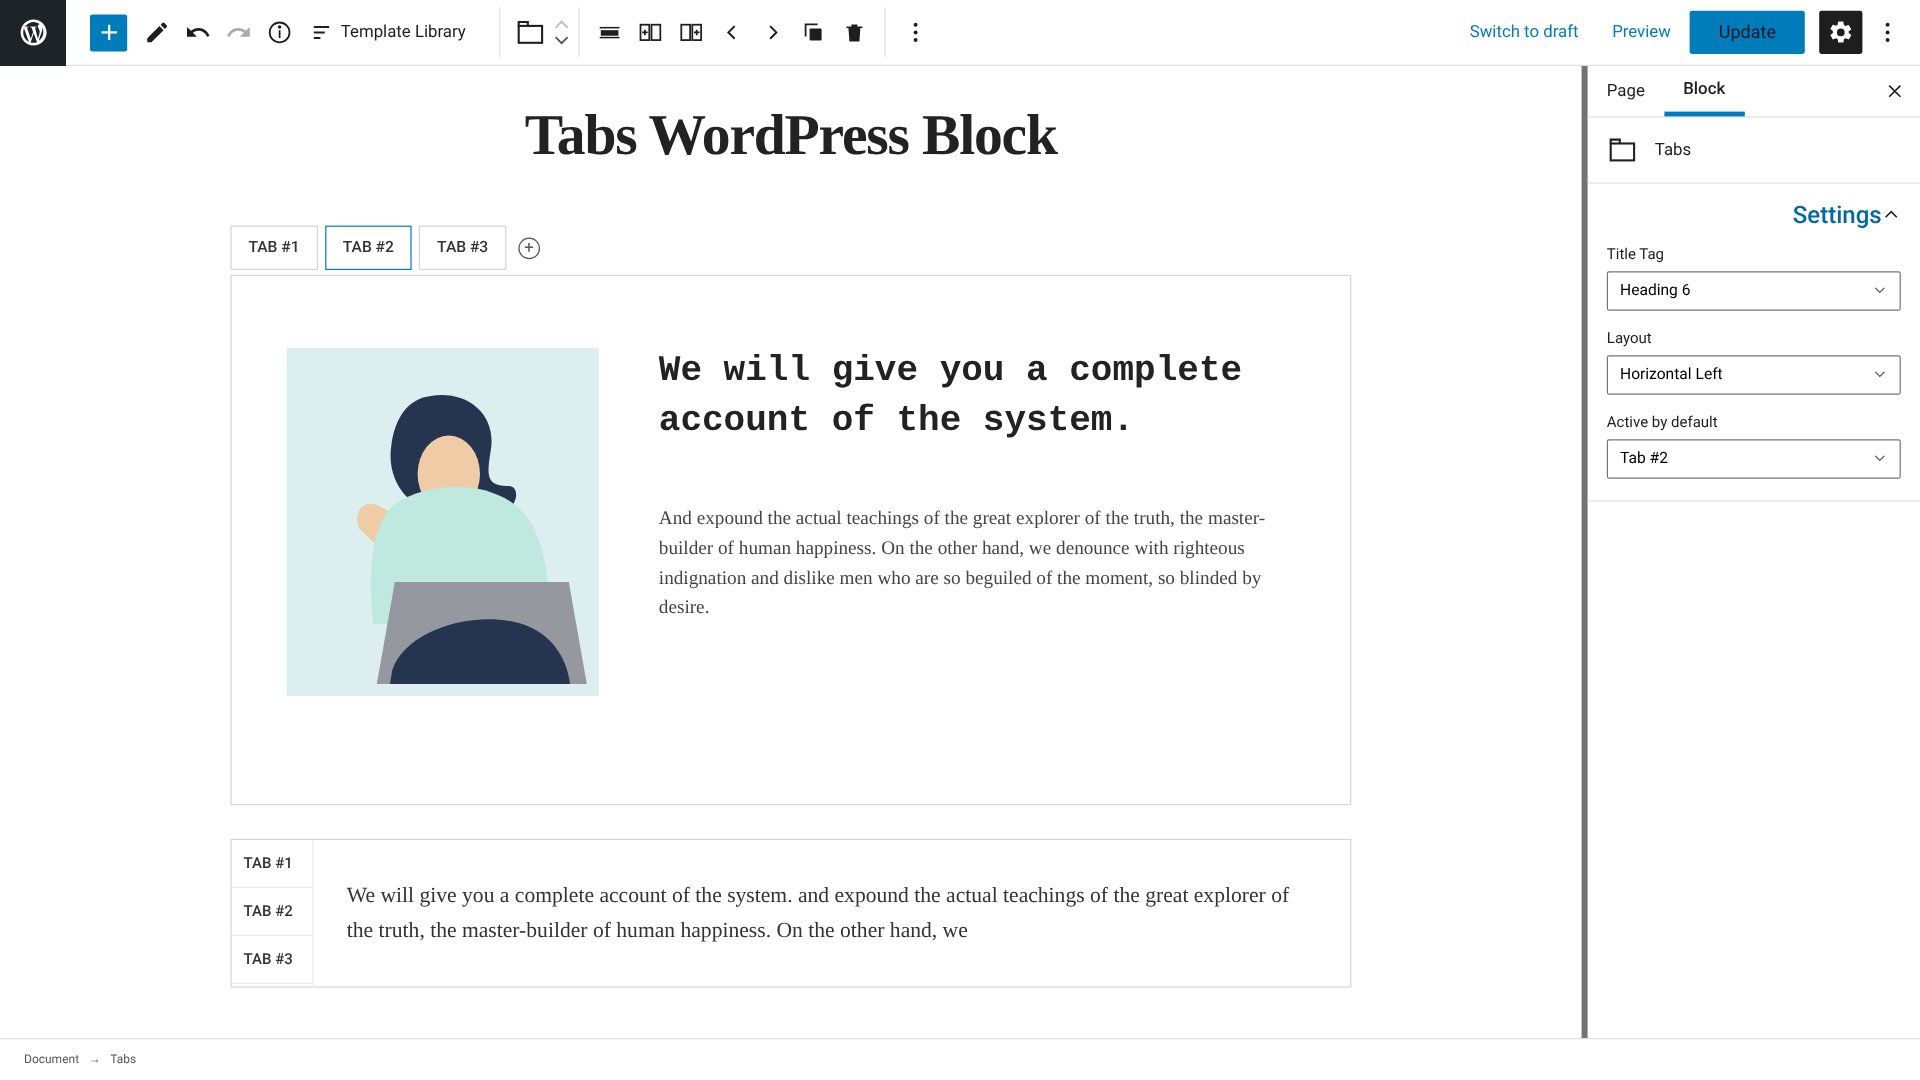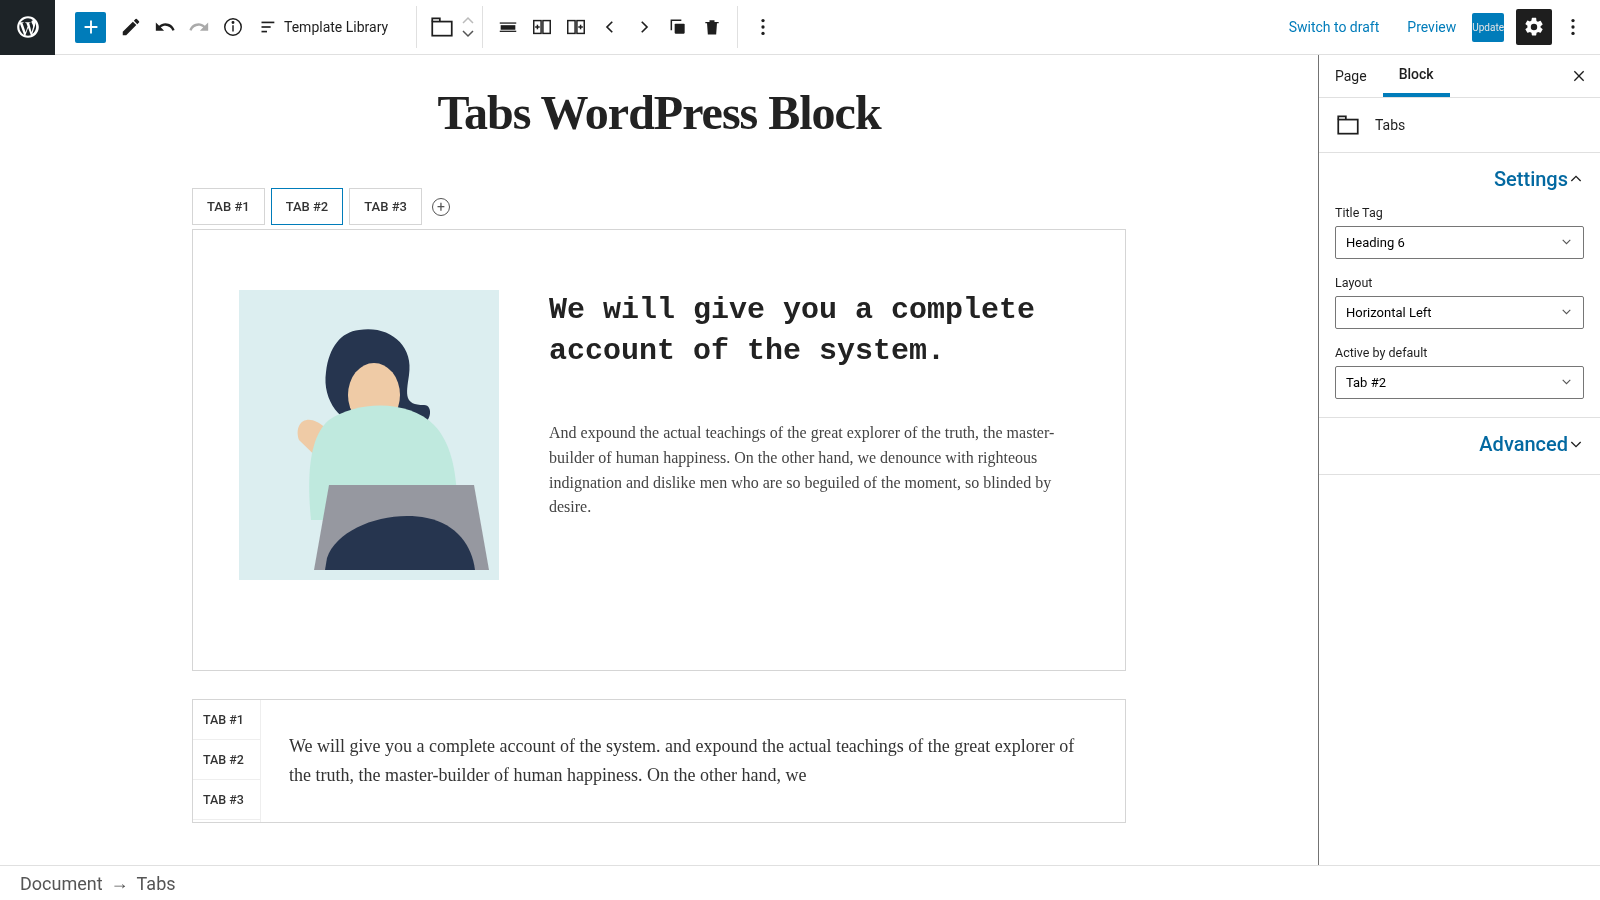--- a/index.html
+++ b/index.html
@@ -6,54 +6,54 @@
 html, body { width: 1600px; height: 900px; font-family: -apple-system, BlinkMacSystemFont, "Segoe UI", Roboto, sans-serif; overflow: hidden; background: #fff; }
 .toolbar { height: 55px; display: flex; align-items: center; border-bottom: 1px solid #e0e0e0; background: #fff; }
 .wp-logo { width: 55px; height: 55px; background: #1d2327; display: flex; align-items: center; justify-content: center; }
 .add-new { width: 31px; height: 31px; background: #007cba; display: flex; align-items: center; justify-content: center; margin-left: 20px; border-radius: 2px; cursor: pointer; }
 .top-icon-btn { width: 34px; height: 34px; display: flex; align-items: center; justify-content: center; cursor: pointer; color: #1e1e1e; }
 .top-icon-btn.muted { color: #aaa; }
 .tpl-label { font-size: 14px; color: #1e1e1e; margin-right: 20px; }
 .toolbar-sep { width: 1px; height: 42px; background: #e0e0e0; margin: 0 8px; }
 .toolbar-right { margin-left: auto; display: flex; align-items: center; gap: 4px; padding-right: 10px; }
 .link-btn { color: #007cba; font-size: 14px; padding: 8px 12px; cursor: pointer; }
-.update-btn { background: #007cba; color: #e5e5e5; font-size: 10px; padding: 9px 0; border-radius: 2px; cursor: pointer; }
+.update-btn { background: #007cba; color: #0f172a; font-size: 15px; padding: 9px 24px; border-radius: 2px; cursor: pointer; }
 .gear-btn { background: #1e1e1e; color: #fff; width: 36px; height: 36px; display: flex; align-items: center; justify-content: center; border-radius: 2px; cursor: pointer; margin-left: 8px; }
 .more-btn { width: 34px; height: 34px; display: flex; align-items: center; justify-content: center; cursor: pointer; }
 .main-area { display: flex; height: 810px; }
 .canvas { flex: 1; overflow-y: auto; position: relative; }
 .page-title { font-family: Liberation Serif, serif; font-size: 48px; font-weight: bold; text-align: center; margin-top: 30px; margin-bottom: 48px; color: #222; letter-spacing: -1px; }
 .block-wrap { width: 934px; margin: 0 auto 28px; }
 .tabs-row { display: flex; align-items: center; gap: 6px; margin-bottom: 4px; }
 .tab-btn { border: 1px solid #d5d5d5; background: #fff; font-size: 13px; font-weight: 500; padding: 10px 14px; cursor: pointer; color: #333; }
 .tab-btn.sel { border-color: #007cba; }
 .add-tab { width: 18px; height: 18px; border: 1.5px solid #555; border-radius: 50%; display: flex; align-items: center; justify-content: center; margin-left: 4px; cursor: pointer; font-size: 14px; color: #555; }
 .tab-content { border: 1px solid #d5d5d5; padding: 60px 46px 90px; display: flex; gap: 50px; }
 .illus { width: 260px; height: 290px; background: #dbedef; flex-shrink: 0; position: relative; }
 .text-col { flex: 1; }
 .heading-h { font-family: "Courier New", monospace; font-size: 30px; font-weight: bold; line-height: 1.35; color: #222; margin-bottom: 50px; }
 .body-p { font-family: Georgia, serif; font-size: 16px; line-height: 1.55; color: #444; }
 .block-wrap2 { width: 934px; margin: 0 auto; display: flex; border: 1px solid #d5d5d5; }
 .vtabs { width: 68px; border-right: 1px solid #eee; }
 .vtab-btn { border-bottom: 1px solid #eee; font-size: 12.5px; font-weight: 500; padding: 12px 10px; cursor: pointer; color: #333; }
 .vtab-content { flex: 1; padding: 32px 28px; }
 .body-p2 { font-family: Georgia, serif; font-size: 18px; line-height: 1.6; color: #333; }
-.sidebar { width: 282px; border-left: 1px solid #737373; display: flex; flex-direction: column; }
+.sidebar { width: 282px; border-left: 5px solid #737373; display: flex; flex-direction: column; }
 .side-tabs { height: 43px; display: flex; align-items: stretch; border-bottom: 1px solid #e0e0e0; }
 .side-tab { padding: 0 16px; display: flex; align-items: center; font-size: 14px; color: #1e1e1e; cursor: pointer; }
 .side-tab.active { border-bottom: 4px solid #007cba; font-weight: 500; }
 .close-side { margin-left: auto; width: 42px; display: flex; align-items: center; justify-content: center; cursor: pointer; }
 .block-head { display: flex; align-items: center; gap: 14px; padding: 14px 16px; border-bottom: 1px solid #e0e0e0; }
 .block-name { font-size: 14px; color: #1e1e1e; }
 .panel { border-bottom: 1px solid #e0e0e0; padding: 14px 16px 18px; }
 .panel-header { display: flex; justify-content: flex-end; align-items: center; font-size: 20px; font-weight: 500; color: #0369a1; cursor: pointer; }
 .panel-body { margin-top: 14px; }
 .field-label { font-size: 12.5px; color: #1e1e1e; margin-bottom: 6px; }
 .field-select { width: 100%; border: 1px solid #767676; border-radius: 2px; padding: 8px 10px; font-size: 13px; display: flex; justify-content: space-between; align-items: flex-start; margin-bottom: 16px; cursor: pointer; }
-.breadcrumb { height: 35px; border-top: 1px solid #e0e0e0; display: flex; align-items: center; padding: 0 20px; font-size: 18px; color: #555; gap: 8px; }
+.breadcrumb { height: 35px; border-top: 1px solid #e0e0e0; display: flex; align-items: center; padding: 0 20px; font-size: 10px; color: #555; gap: 8px; }
 .mini-arrows { display: flex; flex-direction: column; gap: 2px; margin-left: 3px; }
 svg { display: block; }
 </style>
 </head>
 <body>
 
 <div class="toolbar">
   <div class="wp-logo">
     <svg width="26" height="26" viewBox="0 0 24 24" fill="white">
         <path d="M12 2C6.5 2 2 6.5 2 12s4.5 10 10 10 10-4.5 10-10S17.5 2 12 2zm-8 10c0-1.1.2-2.2.6-3.1l3.8 10.4C5.6 17.8 4 15.1 4 12zm8 8c-.8 0-1.5-.1-2.3-.3l2.4-7 2.5 6.8c0 .1 0 .1.1.1-.9.3-1.8.4-2.7.4zm1.1-11.8c.5 0 .9-.1.9-.1.4 0 .4-.7-.1-.6 0 0-1.3.1-2.2.1-.8 0-2.1-.1-2.1-.1-.4 0-.5.6-.1.6 0 0 .4.1.9.1l1.2 3.4-1.8 5.3-2.9-8.7c.5 0 .9-.1.9-.1.4 0 .4-.7-.1-.6 0 0-1.3.1-2.2.1h-.5C7.4 5.3 9.6 4 12 4c1.8 0 3.5.7 4.7 1.8h-.1c-.8 0-1.4.7-1.4 1.5 0 .7.4 1.3.8 2 .3.5.7 1.2.7 2.2 0 .7-.3 1.5-.6 2.6l-.8 2.7-2.2-8.6zm6.4 3.8c0 2.7-1.5 5.1-3.6 6.4l2.4-7.1c.5-1.1.6-2.1.6-2.9v-.5c.4 1.2.6 2.6.6 4.1z"></path>
@@ -272,28 +272,20 @@
         </div>
         <div class="field-label">Active by default</div>
         <div class="field-select" style="margin-bottom:0">
           <span>Tab #2</span>
           <svg width="13" height="13" viewBox="0 0 24 24" fill="none" stroke="#555" stroke-width="2">
               <path d="M5 9 L12 16 L19 9"></path>
             </svg>
         </div>
       </div>
     </div>
-    <div class="panel">
-      <div class="panel-header">
-        <span>Advanced</span>
-        <svg width="16" height="16" viewBox="0 0 24 24" fill="none" stroke="#1e1e1e" stroke-width="2">
-            <path d="M5 9 L12 16 L19 9"></path>
-          </svg>
-      </div>
-    </div>
   </div>
 </div>
 
 <div class="breadcrumb">
   <span>Document</span>
   <span>→</span>
   <span>Tabs</span>
 </div>
 
 </body></html>

